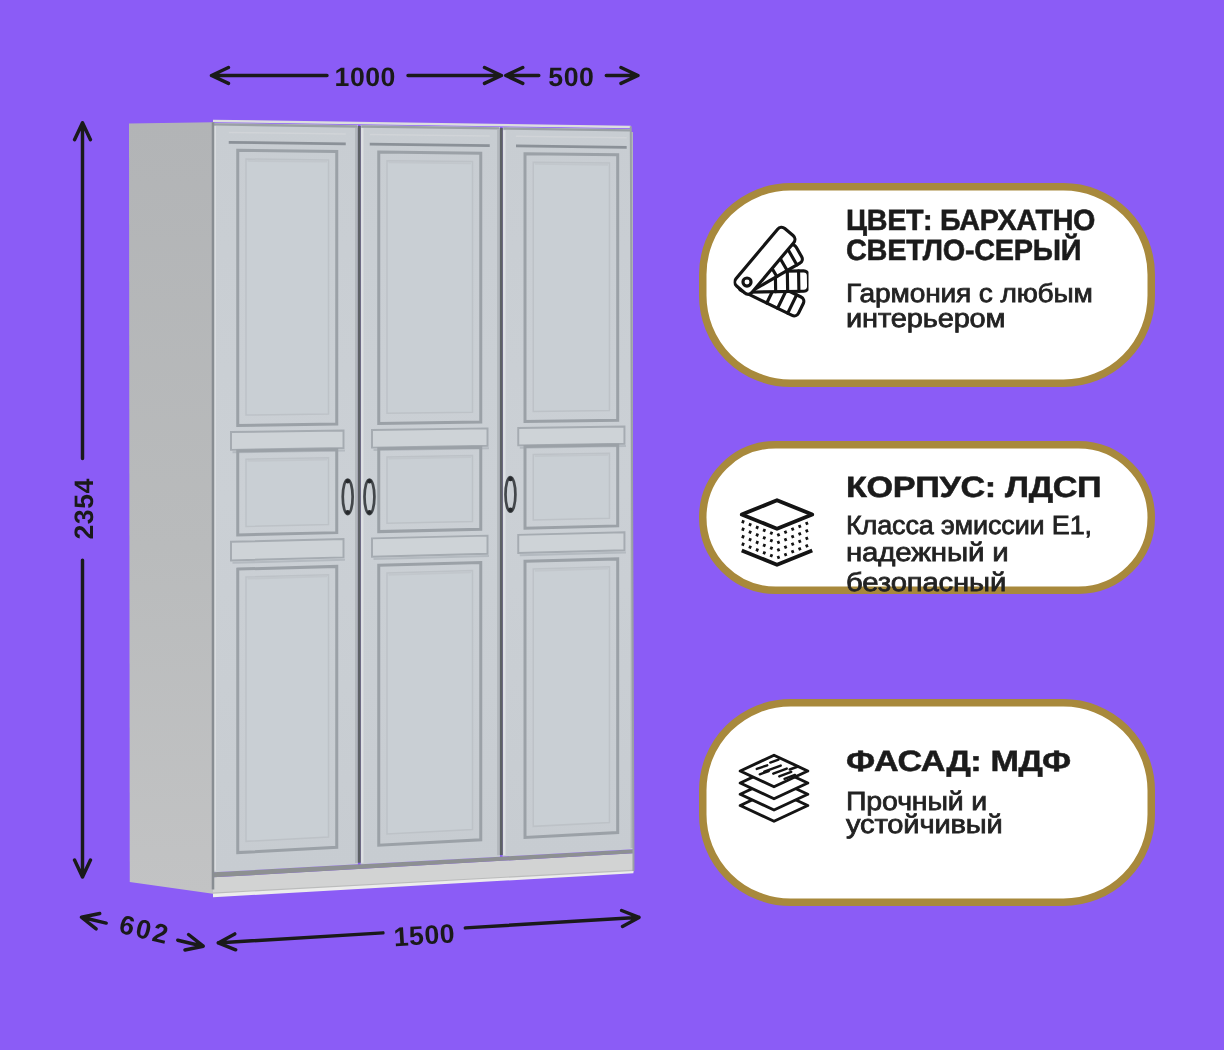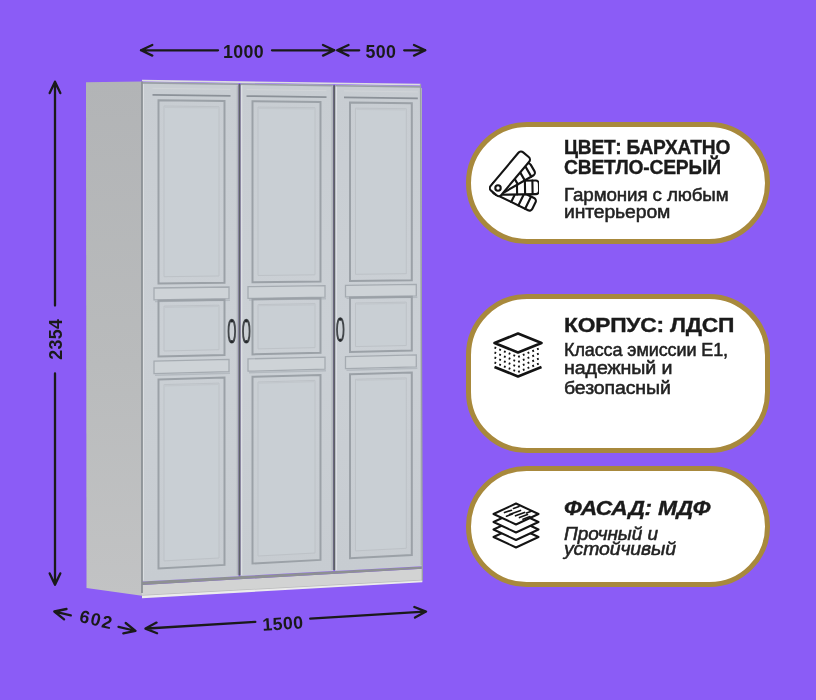--- a/index.html
+++ b/index.html
@@ -150,21 +150,21 @@
 <path d="M55.0 81.8 L49.7 93.1 M55.0 81.8 L60.3 93.1 M55.0 584.7 L60.3 573.4 M55.0 584.7 L49.7 573.4 M55.0 83.3 L55.0 305.6 M55.0 373.4 L55.0 583.2" stroke="#1a1a1a" stroke-width="2.3" fill="none" stroke-linecap="round"></path>
 <text x="0" y="0" text-anchor="middle" font-size="17.8" letter-spacing="0.35" fill="#1a1a1a" style="font-family:&quot;Liberation Sans&quot;,sans-serif;font-weight:bold;" transform="translate(61.9,339.2) rotate(-90)">2354</text>
 
 <path d="M54.3 611.5 L64.1 619.3 M54.3 611.5 L66.5 609.0 M135.5 630.8 L125.7 623.0 M135.5 630.8 L123.3 633.3 M55.8 611.8 L70.8 615.4 M118.5 626.8 L134.0 630.5" stroke="#1a1a1a" stroke-width="2.3" fill="none" stroke-linecap="round"></path>
 <text x="0" y="0" text-anchor="middle" font-size="17.8" letter-spacing="1.5" fill="#1a1a1a" style="font-family:&quot;Liberation Sans&quot;,sans-serif;font-weight:bold;" transform="translate(95.1,625.6) rotate(13.4)">602</text>
 
 <path d="M145.5 628.6 L157.1 633.2 M145.5 628.6 L156.5 622.6 M426.0 611.6 L414.4 607.0 M426.0 611.6 L415.0 617.6 M147.0 628.5 L255.3 621.9 M310.2 618.6 L424.5 611.7" stroke="#1a1a1a" stroke-width="2.3" fill="none" stroke-linecap="round"></path>
 <text x="0" y="0" text-anchor="middle" font-size="17.8" letter-spacing="0.35" fill="#1a1a1a" style="font-family:&quot;Liberation Sans&quot;,sans-serif;font-weight:bold;" transform="translate(283.3,629.5) rotate(-3.5)">1500</text>
 </svg>
 
-<div class="badge" style="top:122px;height:122px;">
+<div class="badge" style="top:122px;height:136px;">
 
 <div class="bicon" style="left:18px;top:23px;"><svg width="50" height="62" viewBox="0 0 50 62" fill="none">
 <g stroke="#141414" stroke-width="2.1" stroke-linejoin="round" stroke-linecap="round">
 <g transform="translate(9 38) rotate(26)">
               <rect x="-4" y="-6.8" width="44" height="13.6" rx="3.2" fill="#fff"></rect>
               <path d="M18 -6.8 L18 6.8 M26 -6.8 L26 6.8 M33.5 -6.8 L33.5 6.8" fill="none"></path>
             </g>
 <g transform="translate(9 38) rotate(-1)">
               <rect x="-4" y="-6.8" width="45" height="13.6" rx="3.2" fill="#fff"></rect>
               <path d="M19 -6.8 L19 6.8 M27 -6.8 L27 6.8 M34.5 -6.8 L34.5 6.8" fill="none"></path>
@@ -179,42 +179,42 @@
 <circle cx="9" cy="38" r="2.7" fill="#fff"></circle>
 </g>
         </svg></div>
 
 <div class="tl" style="top:10.8px;transform:scaleX(0.983);">ЦВЕТ: БАРХАТНО</div>
 <div class="tl" style="top:31.1px;transform:scaleX(0.988);">СВЕТЛО-СЕРЫЙ</div>
 <div class="bl" style="top:60.3px;transform:scaleX(1.072);">Гармония с любым</div>
 <div class="bl" style="top:77.2px;transform:scaleX(1.106);">интерьером</div>
 </div>
 
-<div class="badge" style="top:294px;height:159px;">
+<div class="badge" style="top:294px;height:102px;">
 
 <div class="bicon" style="left:21.5px;top:32.5px;"><svg width="50" height="46" viewBox="0 0 50 46" fill="none">
 <g stroke="#141414" fill="none">
 <polygon points="25,1.5 48.5,11 25,20.5 1.5,11" stroke-width="2.6" stroke-linejoin="round"></polygon>
 <g stroke-width="2.0" stroke-dasharray="1.8 3.3">
 <polyline points="1.5,15.5 25,25 48.5,15.5"></polyline>
 <polyline points="1.5,20.5 25,30 48.5,20.5"></polyline>
 <polyline points="1.5,25.5 25,35 48.5,25.5"></polyline>
 <polyline points="1.5,30.5 25,40 48.5,30.5"></polyline>
 </g>
 <polyline points="1.5,35 25,44.5 48.5,35" stroke-width="2.6" stroke-linejoin="round"></polyline>
 </g>
         </svg></div>
 
 <div class="tl" style="top:16.5px;transform:scaleX(1.170);">КОРПУС: ЛДСП</div>
 <div class="bl" style="top:43.2px;transform:scaleX(1.029);">Класса эмиссии Е1,</div>
 <div class="bl" style="top:61.3px;transform:scaleX(1.123);">надежный и</div>
 <div class="bl" style="top:80.9px;transform:scaleX(1.115);">безопасный</div>
 </div>
 
-<div class="badge" style="top:466px;height:121px;font-style:italic;">
+<div class="badge" style="top:466px;height:138px;">
 
 <div class="bicon" style="left:21px;top:30.5px;"><svg width="49" height="48" viewBox="0 0 49 48" fill="none">
 <g stroke="#141414" stroke-width="2.0" stroke-linejoin="round" fill="#ffffff">
 <polygon points="24,24.5 46.5,35 24,45.5 1.5,35"></polygon>
 <polygon points="24,17 46.5,27.5 24,38 1.5,27.5"></polygon>
 <polygon points="24,9.5 46.5,20 24,30.5 1.5,20"></polygon>
 <polygon points="24,1.5 46.5,12 24,22.5 1.5,12"></polygon>
 </g>
 <g stroke="#141414" stroke-width="1.6" stroke-linecap="round" fill="none">
 <path d="M12.5 10.6 L19.5 8.2 M17.5 12.4 L28.5 8.4 M14.5 14.2 L20.5 12.0 M23.5 13.8 L32.5 10.4 M27.5 15.6 L35.5 12.6 M31 17.2 L38 14.6 M34.5 11.0 L40 9.0 M21.5 6.4 L27 4.4"></path>

